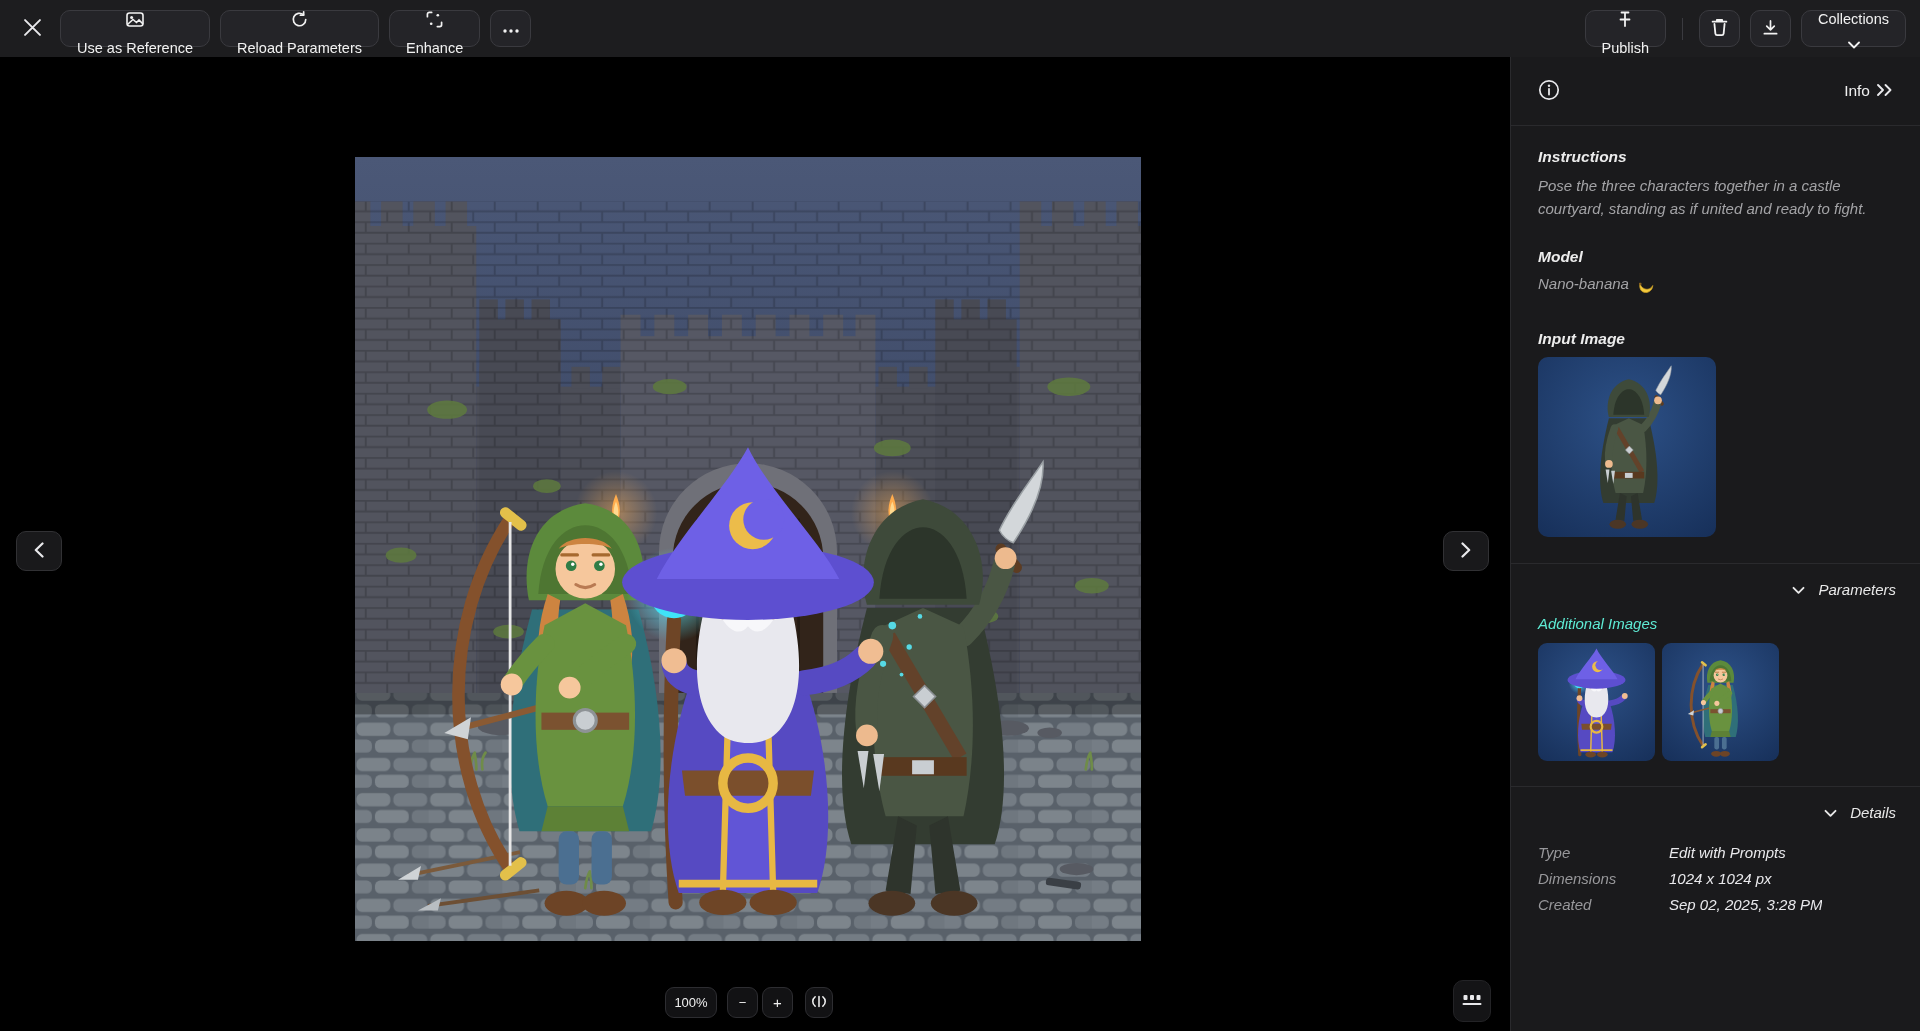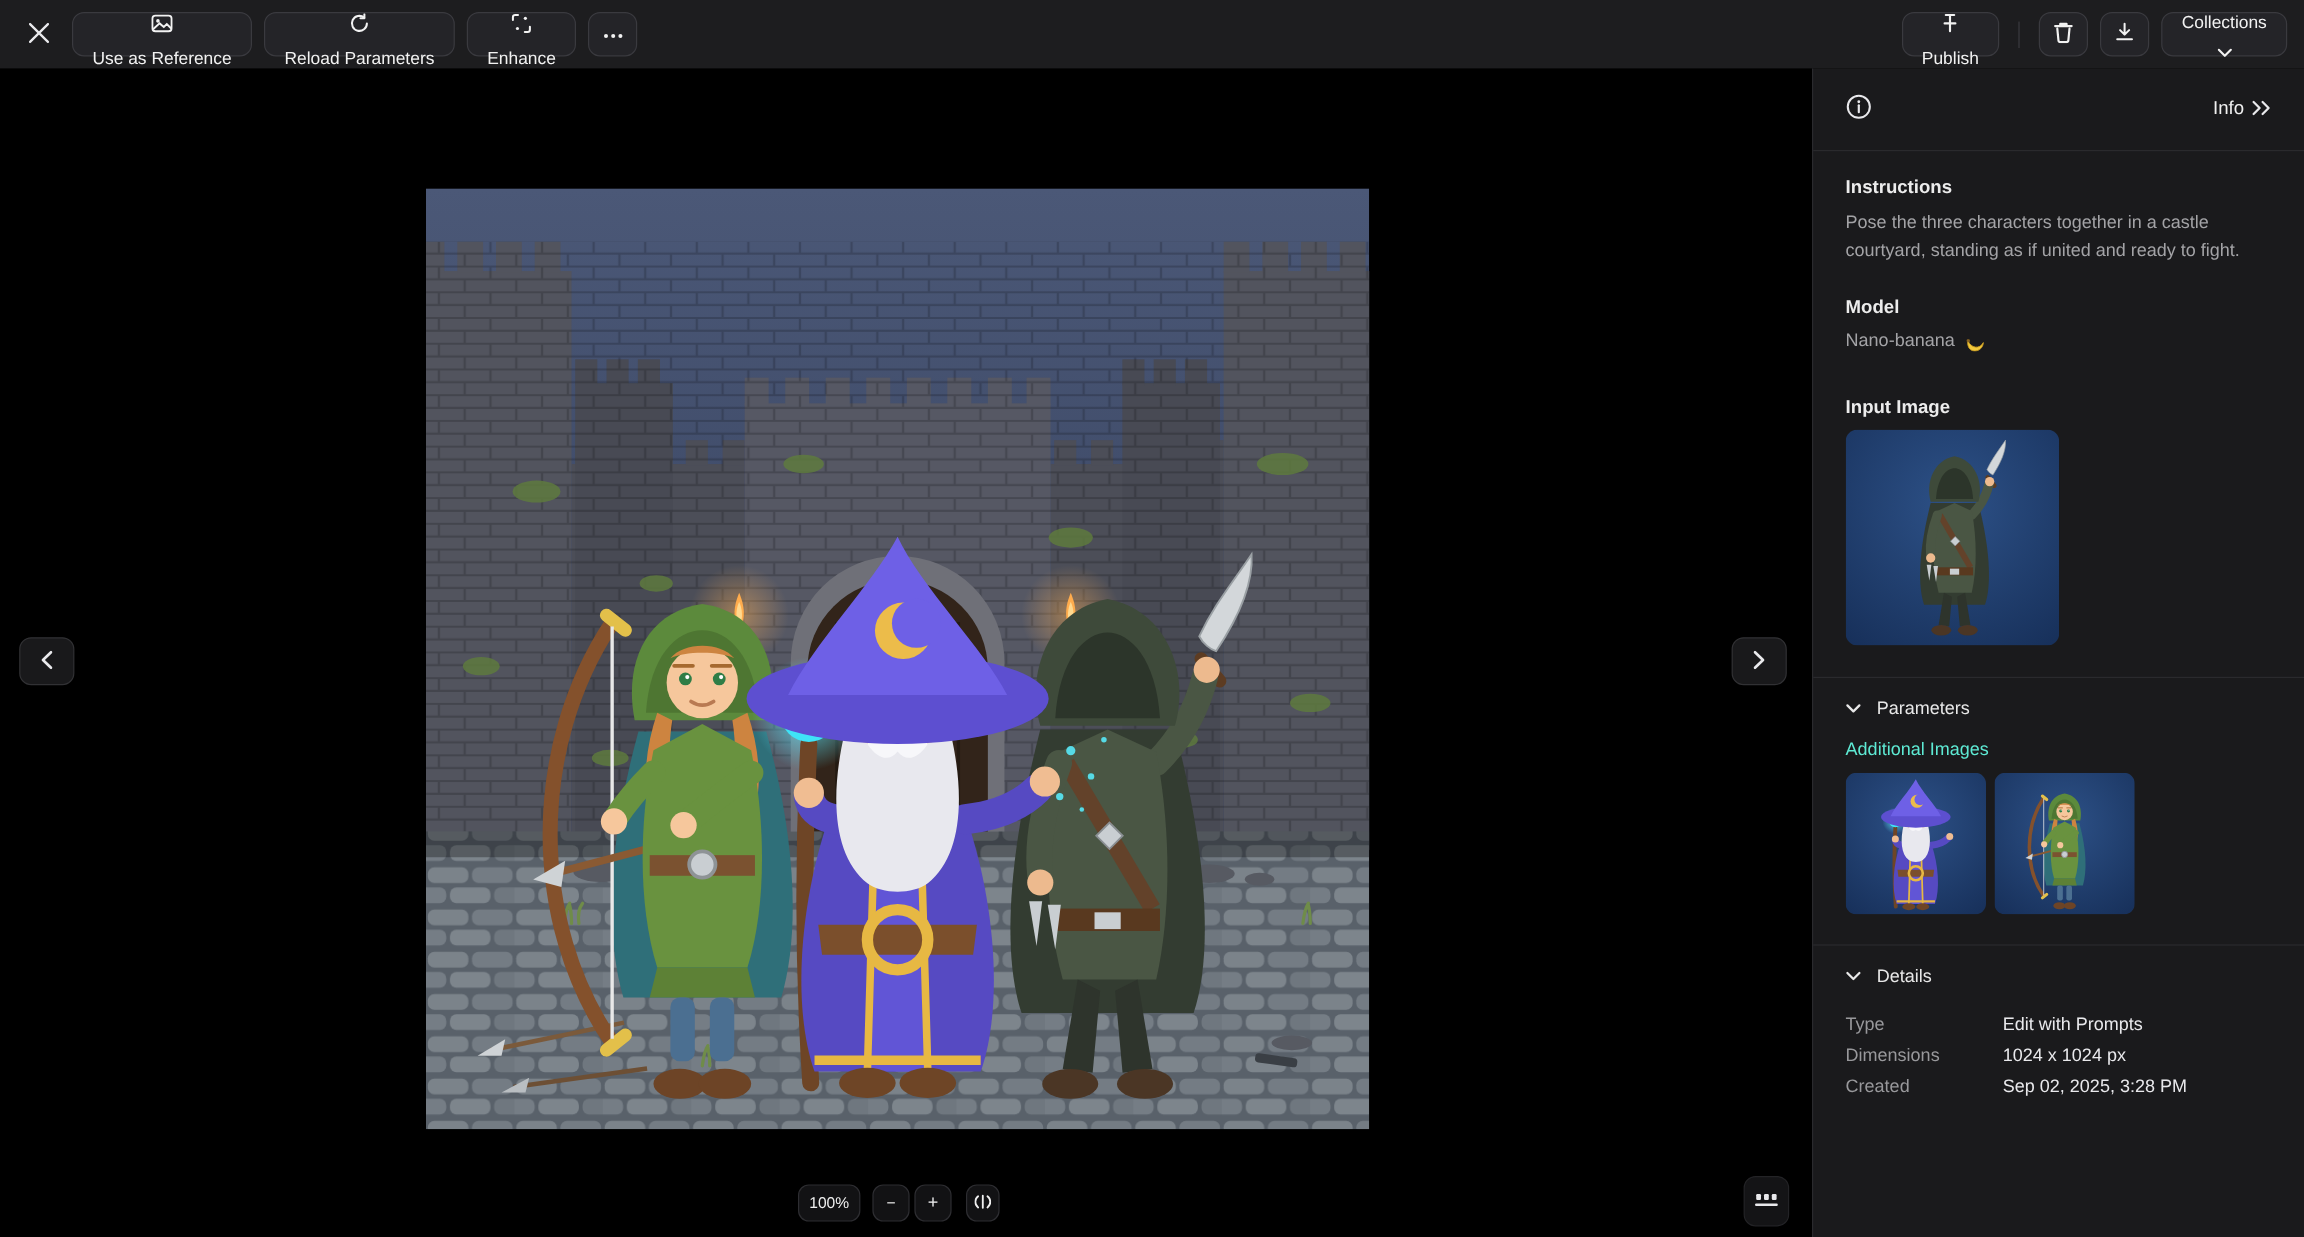--- a/index.html
+++ b/index.html
@@ -38,28 +38,28 @@
 
   .strip-toggle { position:absolute; left:1453px; top:923px; width:38px; height:42px; border-radius:10px;
                   background:#141416; border:1px solid #232326; color:#e9e9ec;
                   display:flex; align-items:center; justify-content:center; cursor:pointer; }
 
   
   .sidebar { position:absolute; top:57px; right:0; width:410px; height:974px; background:#1a1a1c;
              border-left:1px solid #2a2a2d; color:#e9e9ec; font-size:15px; }
   .panel-header { height:69px; display:flex; align-items:center; padding:0 22px 0 27px; border-bottom:1px solid #2a2a2d; }
   .panel-header .title { margin-left:14px; font-size:15.5px; color:#f0f0f0; flex:1;text-align:right; }
-  .panel-body { padding:22px 24px 0 27px; }
+  .panel-body { padding:22px 24px 0 27px;font-style:italic; }
   .sec-h { font-size:15.5px; font-weight:700; color:#ececec; margin:0 0 9px; }
   .para { color:#a3a3a6; line-height:1.5; margin:0 0 28px; }
   .model-row { display:flex; gap:8px; color:#a3a3a6; margin-bottom:34px; }
   .input-thumb { width:178px; height:180px; border-radius:10px; overflow:hidden; margin-top:2px; cursor:pointer; }
   .input-thumb svg, .mini-thumb svg { display:block; width:100%; height:100%; }
   .divider { border-top:1px solid #2a2a2d; margin:26px -24px 0 -27px; }
-  .collapse-h { display:flex; align-items:center; gap:13px; padding:17px 0 12px; color:#e8e8e8; font-weight:500; cursor:pointer; }
+  .collapse-h { display:flex; align-items:center; gap:13px; padding:17px 0 12px; color:#e8e8e8; font-weight:500; cursor:pointer;justify-content:flex-end; }
   .sub-label { color:#5eead4; margin:5px 0 11px; }
   .thumbs-row { display:flex; gap:7px; }
   .mini-thumb { width:117px; height:118px; border-radius:9px; overflow:hidden; cursor:pointer; }
   .divider2 { border-top:1px solid #2a2a2d; margin:25px -24px 0 -27px; }
   .details-rows { padding-top:7px; }
   .drow { display:flex; align-items:baseline; padding:4px 0 5px; }
   .dlabel { width:131px; flex:none; color:#98989b; }
   .dvalue { color:#e9e9ec; white-space:nowrap; overflow:hidden; text-overflow:ellipsis; }
 </style>
 </head>

